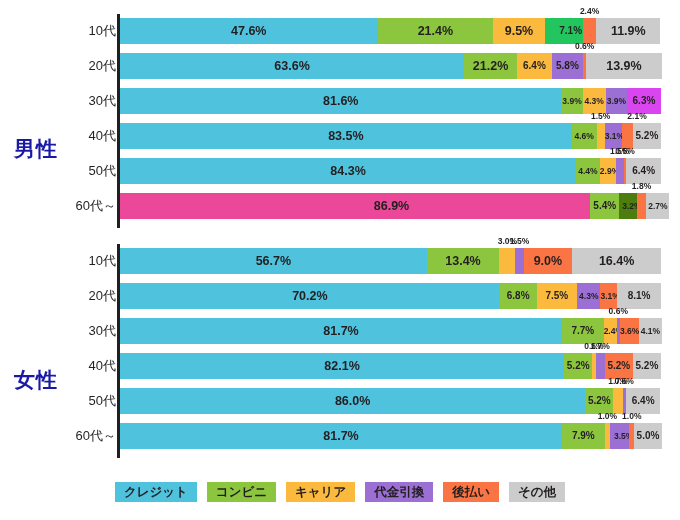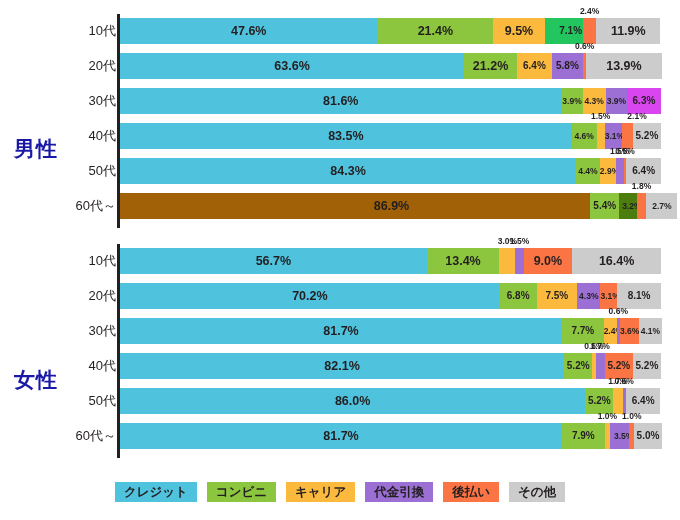--- a/index.html
+++ b/index.html
@@ -222,31 +222,31 @@
       <div class="seg" style="left: 503.671px; width: 2.705px; background: rgb(250, 117, 67);"></div>
       <div class="seg" style="left: 506.376px; width: 34.624px; background: rgb(204, 204, 204);">
         <span class="seg-label md">6.4%</span>
       </div>
     </div>
     <div class="cat-label-wrap" style="top: 193px;">
       <div class="cat-label">60代～</div>
     </div>
     <div class="callout" style="left: 641.524px; top: 180px;">1.8%</div>
     <div class="bar-row" style="top: 193px;">
-      <div class="seg" style="left: 0px; width: 543px; background: #a16207;">
+      <div class="seg" style="left: 0px; width: 543px; background: #ec4899;">
         <span class="seg-label">86.9%</span>
       </div>
       <div class="seg" style="left: 470.129px; width: 29.214px; background: rgb(140, 198, 63);">
         <span class="seg-label md">5.4%</span>
       </div>
       <div class="seg" style="left: 499.343px; width: 25px; background: #4d7c0f;">
         <span class="seg-label sm">3.2%</span>
       </div>
       <div class="seg" style="left: 516.655px; width: 9.738px; background: rgb(250, 117, 67);"></div>
-      <div class="seg" style="left: 526.393px; width: 31px; background: rgb(204, 204, 204);">
+      <div class="seg" style="left: 526.393px; width: 23px; background: rgb(204, 204, 204);">
         <span class="seg-label sm">2.7%</span>
       </div>
     </div>
     <div class="group-label" style="left: 14px; top: 366px;">女性</div>
     <div class="axis-line" style="left: 117px; top: 244px; height: 214px;"></div>
     <div class="cat-label-wrap" style="top: 248px;">
       <div class="cat-label">10代</div>
     </div>
     <div class="callout" style="left: 507.356px; top: 235px;">3.0%</div>
     <div class="callout" style="left: 519.529px; top: 235px;">1.5%</div>

